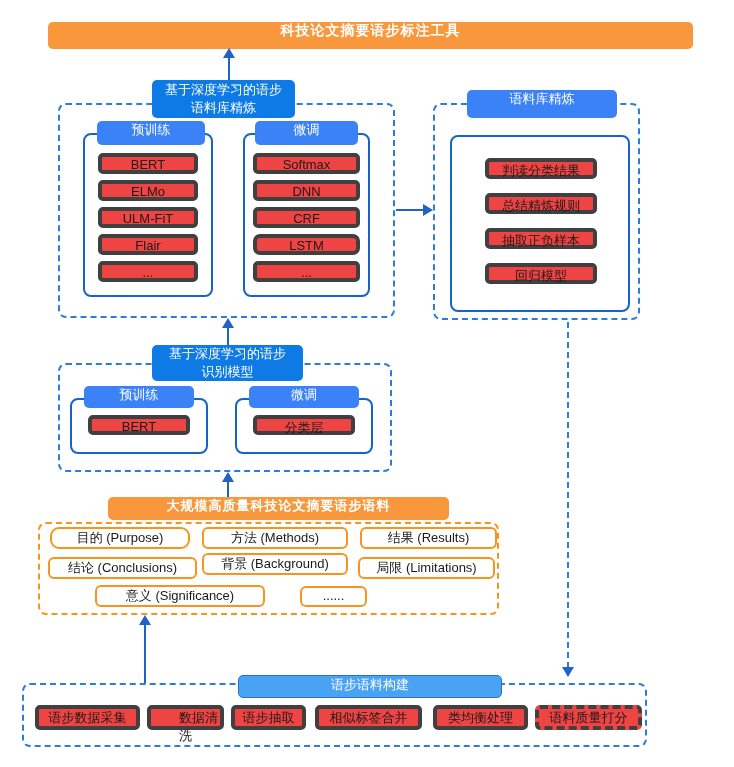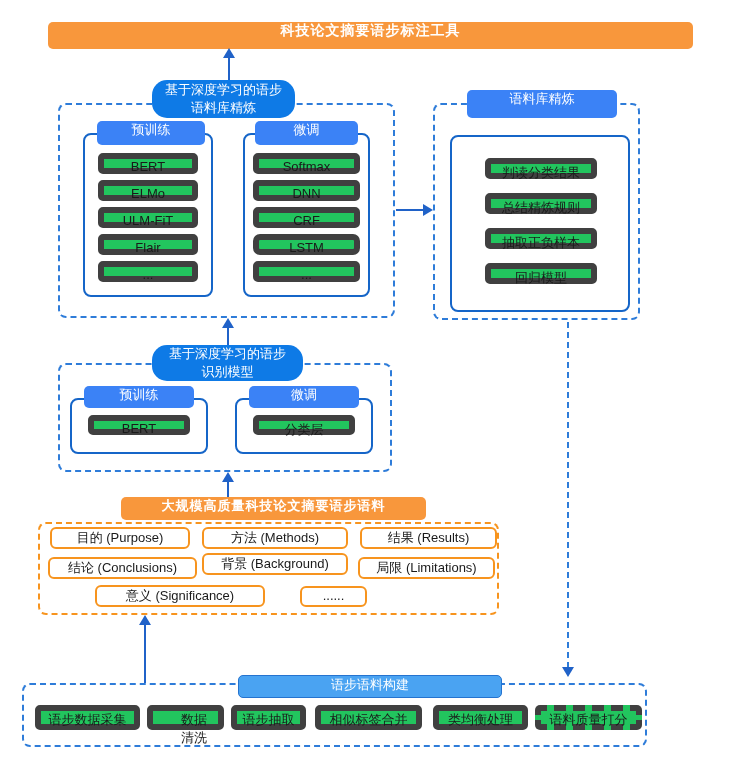--- a/index.html
+++ b/index.html
@@ -7,33 +7,33 @@
     position:relative; width:734px; height:767px; background:#ffffff;
     font-family:"Liberation Sans","DejaVu Sans",sans-serif; overflow:hidden;
   }
   .abs { position:absolute; box-sizing:border-box; }
   .center { display:flex; justify-content:center; }
   .banner-orange {
     background:#f8973c; color:#ffffff; font-weight:bold; font-size:14px;
     border-radius:5px; letter-spacing:1px;
   }
   .bluebox {
-    background:#0e7ae6; color:#ffffff; font-size:13px; border-radius:15px;
+    background:#0e7ae6; color:#ffffff; font-size:13px; border-radius:5px;
     display:flex; flex-direction:column; align-items:center; justify-content:center;
     line-height:1.35; text-align:center;
   }
   .hdr { background:#3b82f6; color:#ffffff; font-size:13px; border-radius:5px; }
   .banner-lightblue {
     background:#4aa3f2; border:1px solid #2573cf; color:#ffffff; font-size:13px; border-radius:5px;
   }
   .dash-blue   { border:2px dashed #2e7cd9; border-radius:8px; background:transparent; }
   .dash-orange { border:2px dashed #f7941e; border-radius:8px; background:transparent; }
   .group { border:2px solid #1565c8; border-radius:8px; background:#ffffff; }
   .item {
-    border:6px solid #404040; border-radius:5px; background:#22c55e;
+    border:4px solid #404040; border-radius:5px; background:#ef4444;
     color:#1a1a1a; font-size:13px;
   }
   .item-dashed { border-style:dashed; }
   .item-orange {
     border:2px solid #f7941e; border-radius:6px; background:#ffffff;
     color:#1a1a1a; font-size:13px;
   }
   .vline { width:0; border-left:2px solid #2062c8; }
   .hline { height:0; border-top:2px solid #2062c8; }
   .vdash { width:0; border-left:2px dashed #2e7cd9; }
@@ -100,24 +100,24 @@
     <span>预训练</span>
   </div>
   <div class="abs center item" style="left:88px; top:415px; width:102px; height:20px;">BERT</div>
 
   <div class="abs group" style="left:235px; top:398px; width:138px; height:56px;"></div>
   <div class="abs center hdr" style="left:249px; top:386px; width:110px; height:22px;">
     <span>微调</span>
   </div>
   <div class="abs center item" style="left:253px; top:415px; width:102px; height:20px;">分类层</div>
 
-  <div class="abs center banner-orange" style="left:121px; top:497px; width:305px; height:23px; font-size:13px;">
+  <div class="abs center banner-orange" style="left:108px; top:497px; width:341px; height:23px; font-size:13px;">
     <span>大规模高质量科技论文摘要语步语料</span>
   </div>
-  <div class="abs center item-orange" style="left:50px;  top:527px; width:140px; height:22px;">目的 (Purpose)</div>
+  <div class="abs center item-orange" style="left:50px;  top:527px; width:140px; height:22px;border-radius:9px;">目的 (Purpose)</div>
   <div class="abs center item-orange" style="left:202px; top:527px; width:146px; height:22px;">方法 (Methods)</div>
   <div class="abs center item-orange" style="left:360px; top:527px; width:137px; height:22px;">结果 (Results)</div>
   <div class="abs center item-orange" style="left:48px;  top:557px; width:149px; height:22px;">结论 (Conclusions)</div>
   <div class="abs center item-orange" style="left:202px; top:553px; width:146px; height:22px;">背景 (Background)</div>
   <div class="abs center item-orange" style="left:358px; top:557px; width:137px; height:22px;">局限 (Limitations)</div>
   <div class="abs center item-orange" style="left:95px;  top:585px; width:170px; height:22px;">意义 (Significance)</div>
   <div class="abs center item-orange" style="left:300px; top:586px; width:67px;  height:21px;">......</div>
 
   <div class="abs center banner-lightblue" style="left:238px; top:675px; width:264px; height:23px;">
     <span>语步语料构建</span>

